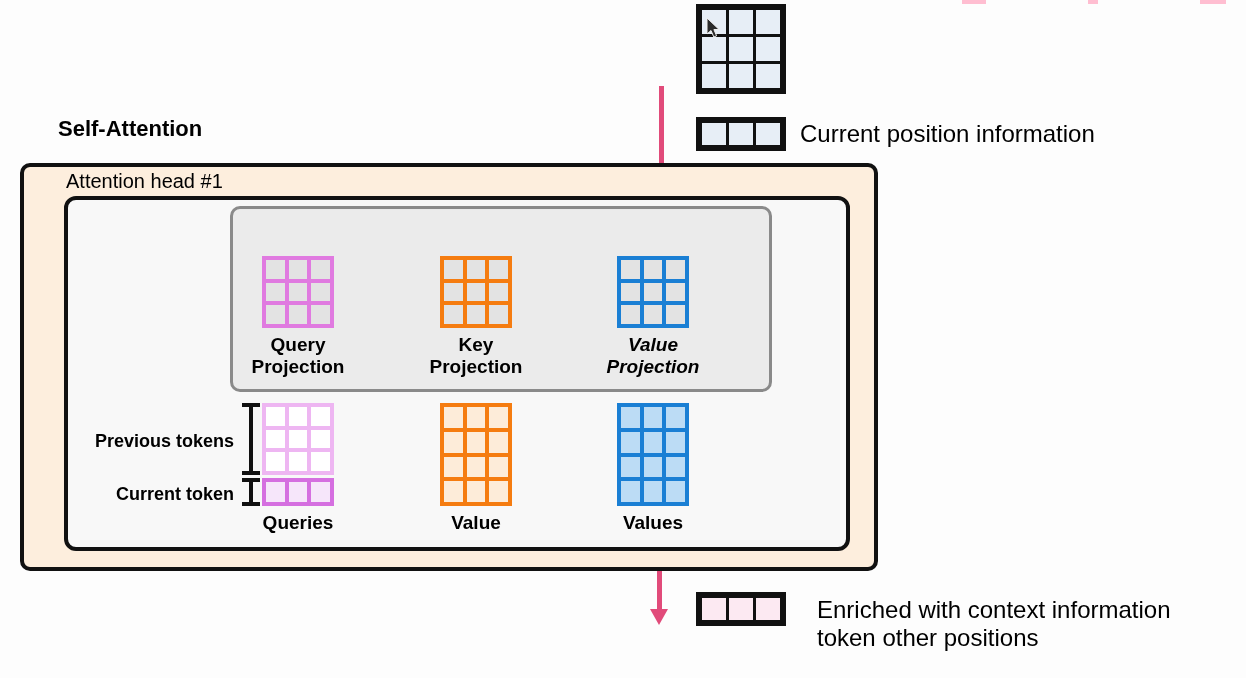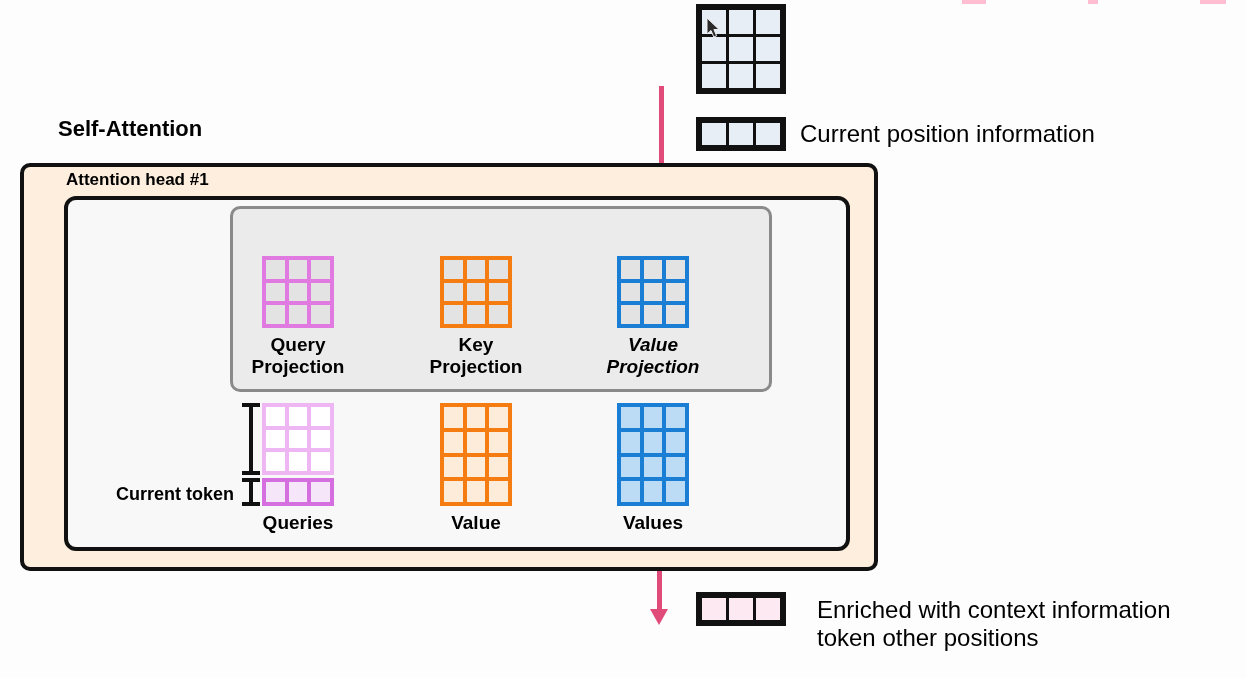--- a/index.html
+++ b/index.html
@@ -89,21 +89,21 @@
     border: 3px solid #8a8a8a;
     border-radius: 10px;
   }
 
   
   .label {
     position: absolute;
     white-space: pre;
     line-height: 1.18;
   }
-  .t-head { font-size: 17px; font-weight: bold; }
+  .t-head { font-size: 20px; font-weight: normal; }
   .t-section { font-size: 22px; font-weight: bold; }
   .t-panel-title { font-size: 21px; font-weight: bold; }
   .t-matrix { font-size: 19px; font-weight: bold; text-align: center; }
   .t-side { font-size: 18px; font-weight: bold; text-align: right; }
   .t-legend { font-size: 24px; font-weight: normal; }
 
   
   .vline {
     position: absolute;
     background: #e14b7a;
@@ -225,20 +225,21 @@
     <div class="cell"></div>
     <div class="cell"></div>
     <div class="cell"></div>
     <div class="cell"></div>
     <div class="cell"></div>
     <div class="cell"></div>
   </div>
   <div class="label t-matrix" style="left:593px; top:334px; width:120px;font-style:italic;">Value
 Projection</div>
 
+  <div class="label t-side" style="left:74px; top:431px; width:160px;">Previous tokens</div>
 
   <div class="ibeam" style="left:242px; top:403px; width:18px; height:72px;">
     <div class="cap top"></div>
     <div class="stem"></div>
     <div class="cap bot"></div>
   </div>
 
   <div class="label t-side" style="left:94px; top:484px; width:140px;text-align:right;">Current token</div>
 
   <div class="ibeam" style="left:242px; top:478px; width:18px; height:28px;">

